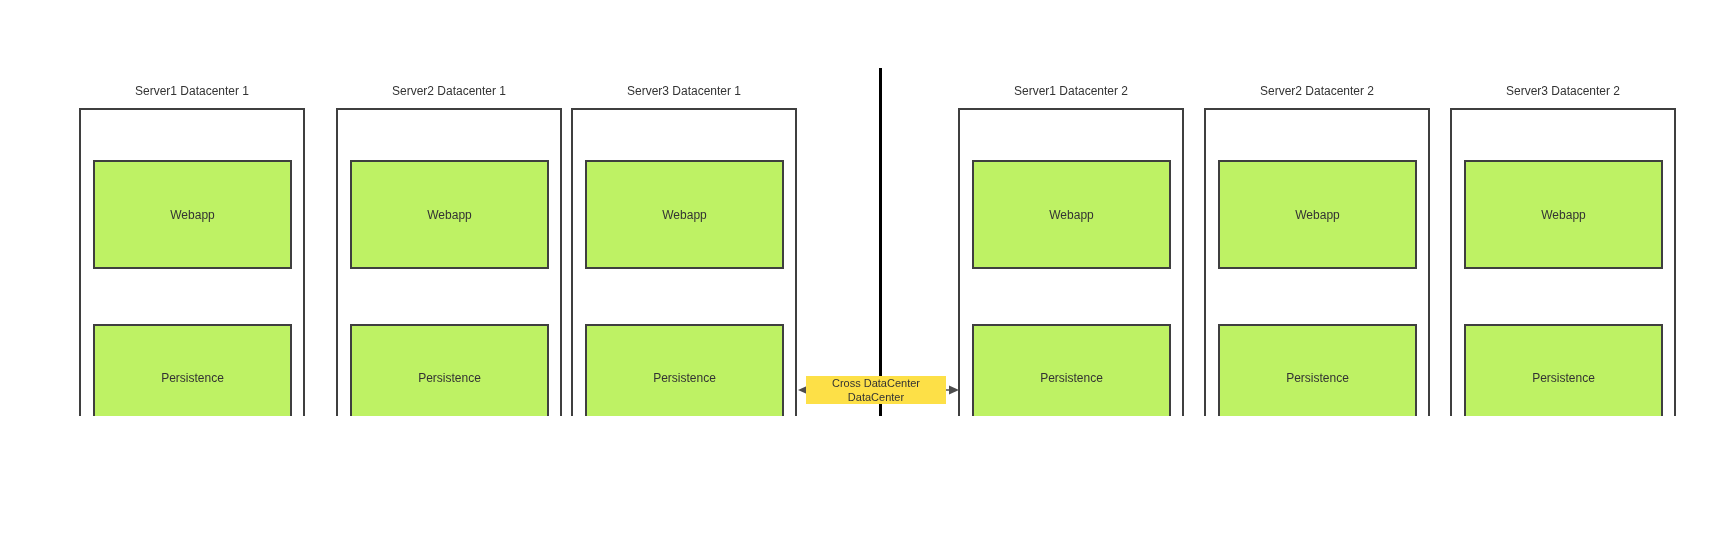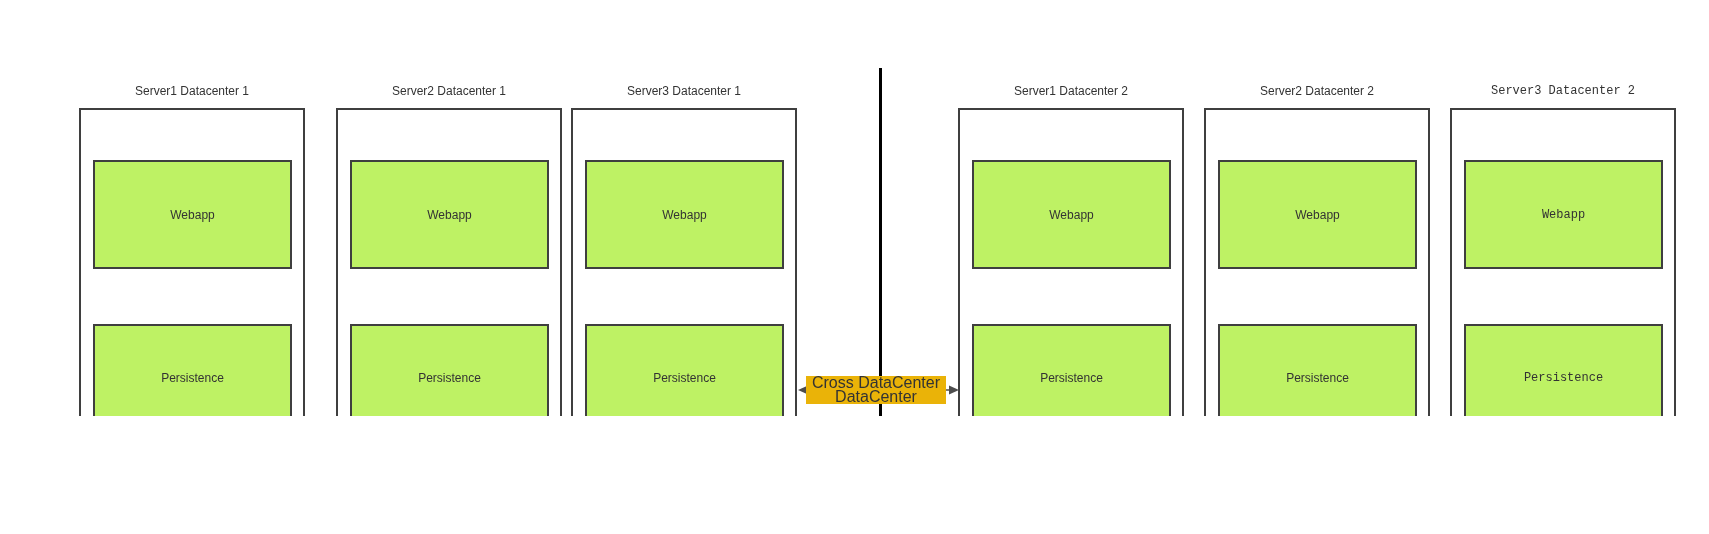--- a/index.html
+++ b/index.html
@@ -19,21 +19,21 @@
   .server {
     position: absolute;
     top: 84px;
     width: 226px;
   }
   .s0 { left: 79px; }
   .s1 { left: 325px; padding-left: 11px; }
   .s2 { left: 571px; }
   .s3 { left: 958px; }
   .s4 { left: 1204px; }
-  .s5 { left: 1450px; font-family: Liberation Mono, monospace; }
+  .s5 { left: 1450px; }
   .server-title {
     height: 24px;
     text-align: center;
     font-size: 12px;
     line-height: 14px;
     color: #333333;
     white-space: nowrap;
   }
   .server-outline {
     position: relative;
@@ -72,23 +72,23 @@
     height: 430px;
     background: #000000;
     z-index: 1;
   }
   .repl-label {
     position: absolute;
     left: 806px;
     top: 376px;
     width: 140px;
     text-align: center;
-    font-size: 16px;
+    font-size: 11px;
     line-height: 14px;
-    background: #eab308;
+    background: #fde047;
     color: #333333;
     z-index: 2;
   }
   .arrow-svg {
     position: absolute;
     top: 384px;
     z-index: 2;
   }
   .arrow-left-svg { left: 798px; }
   .arrow-right-svg { left: 925px; }

